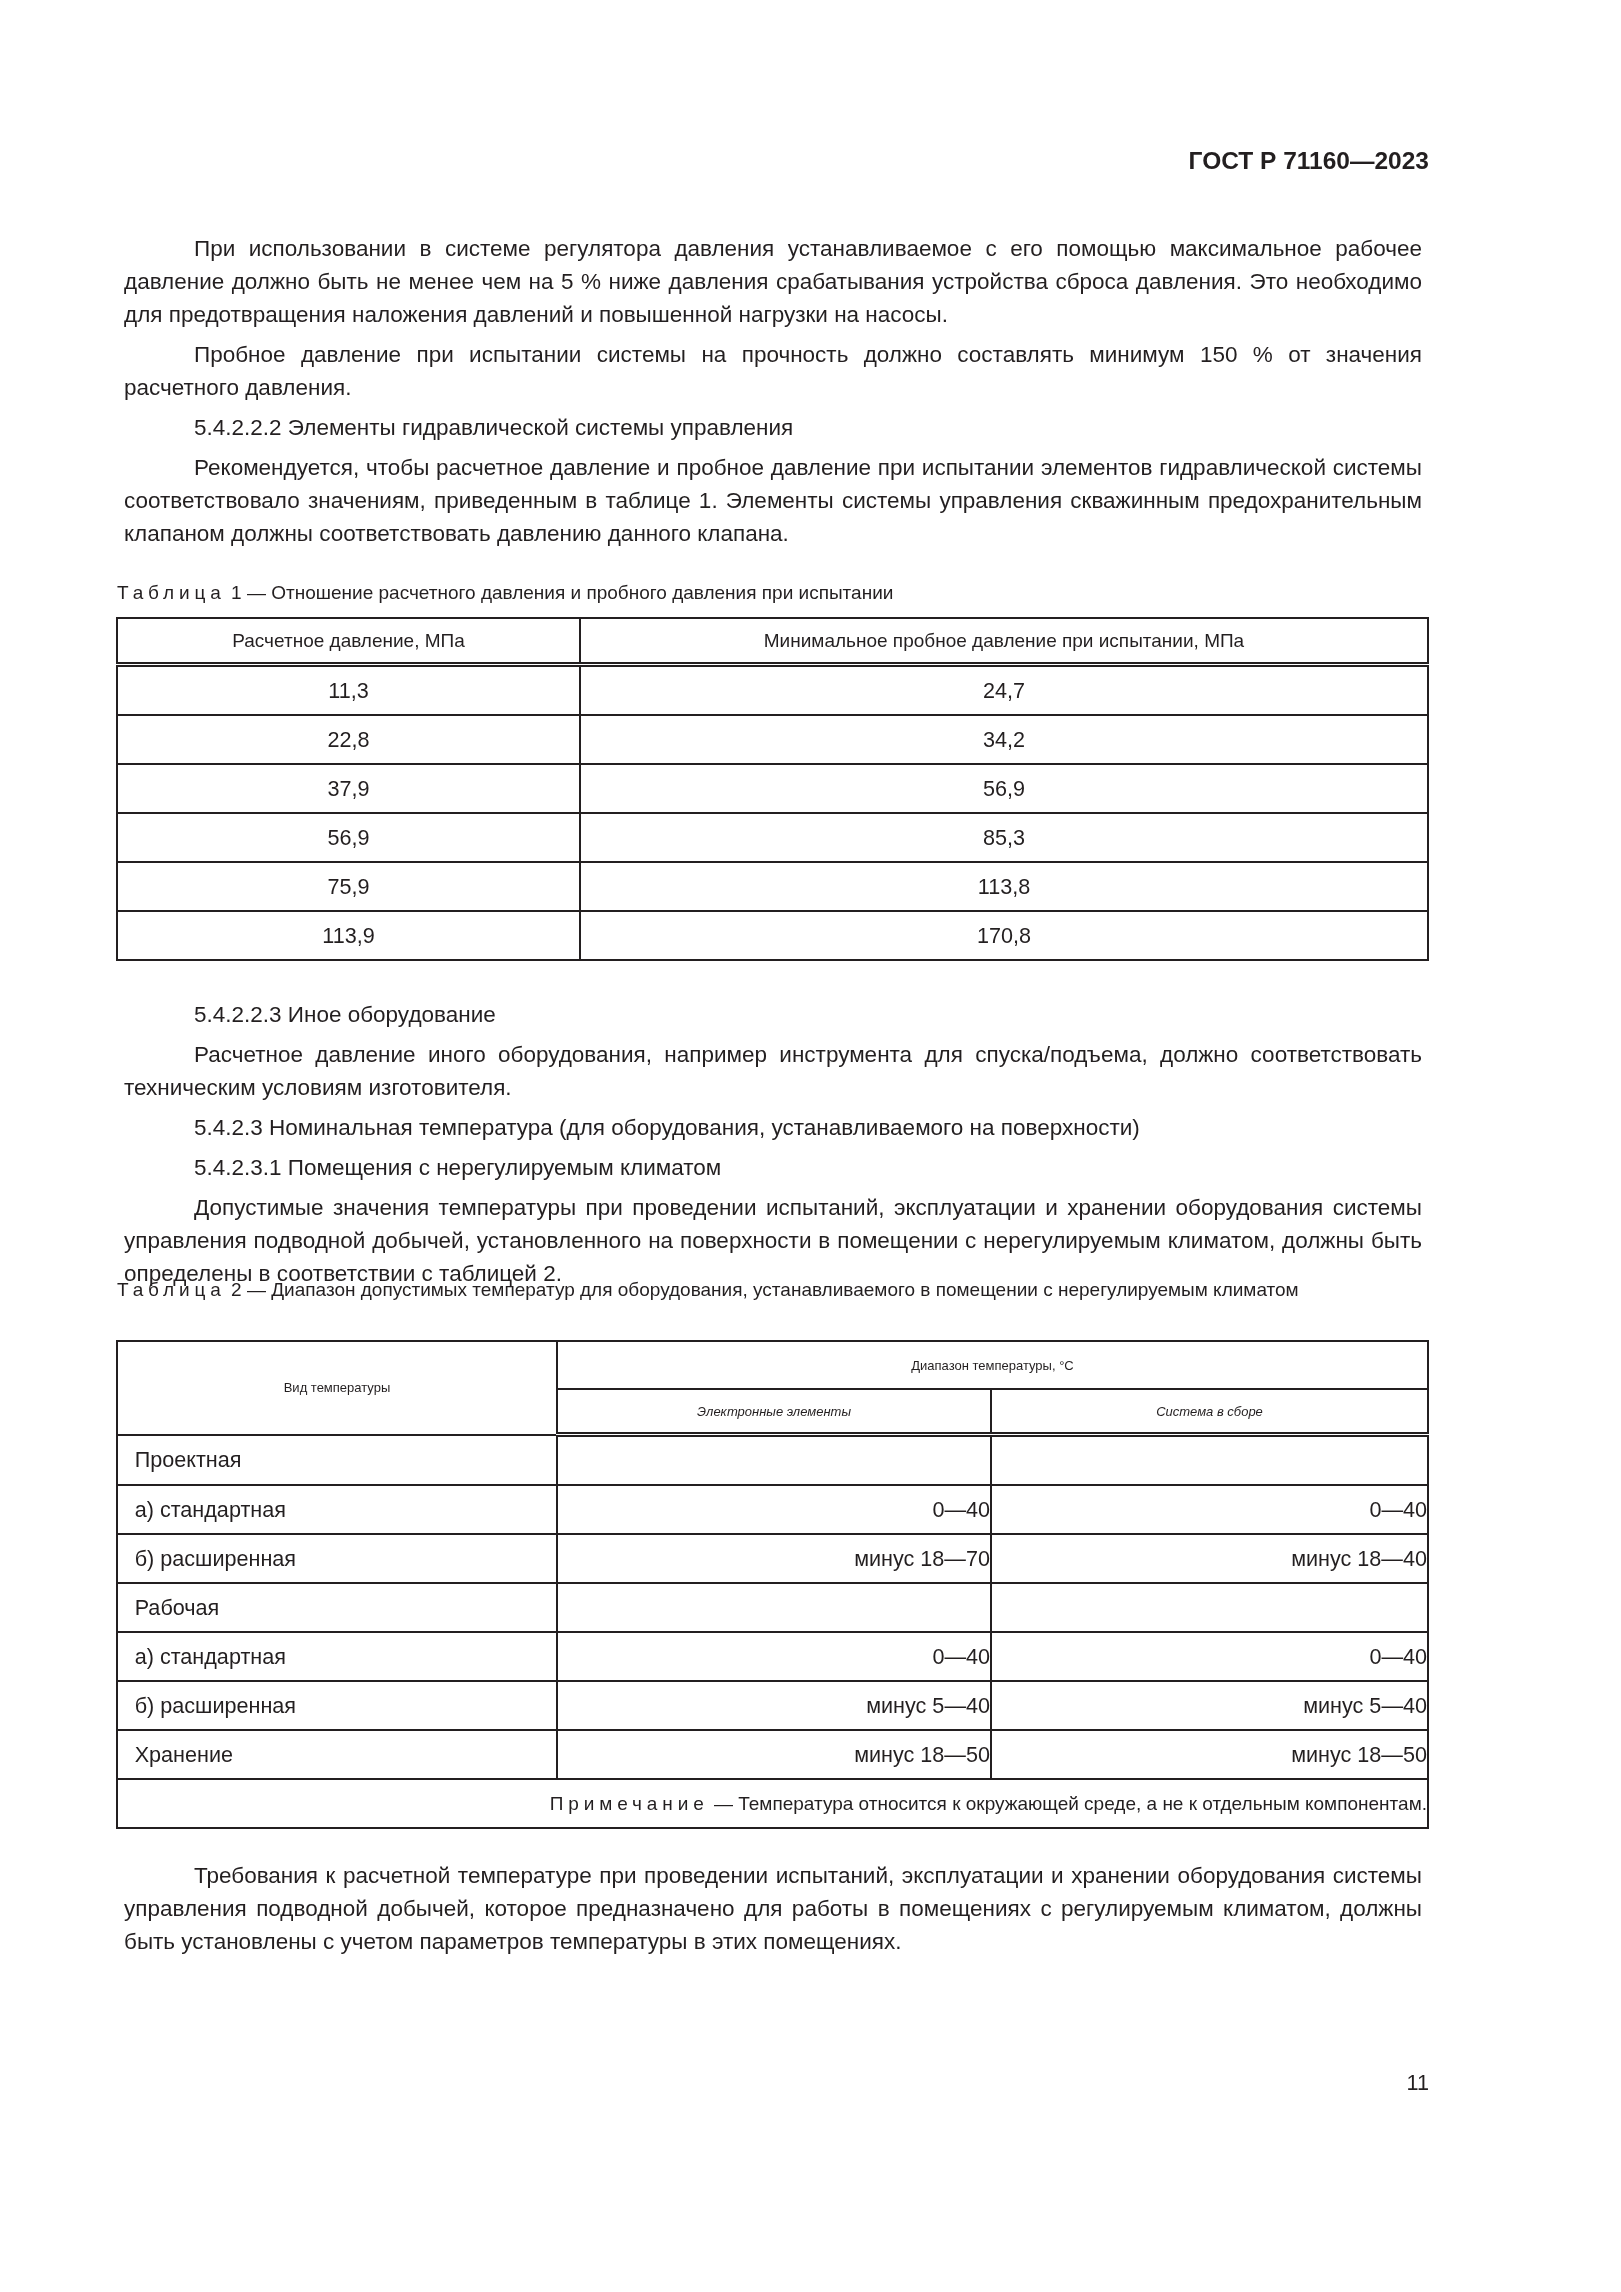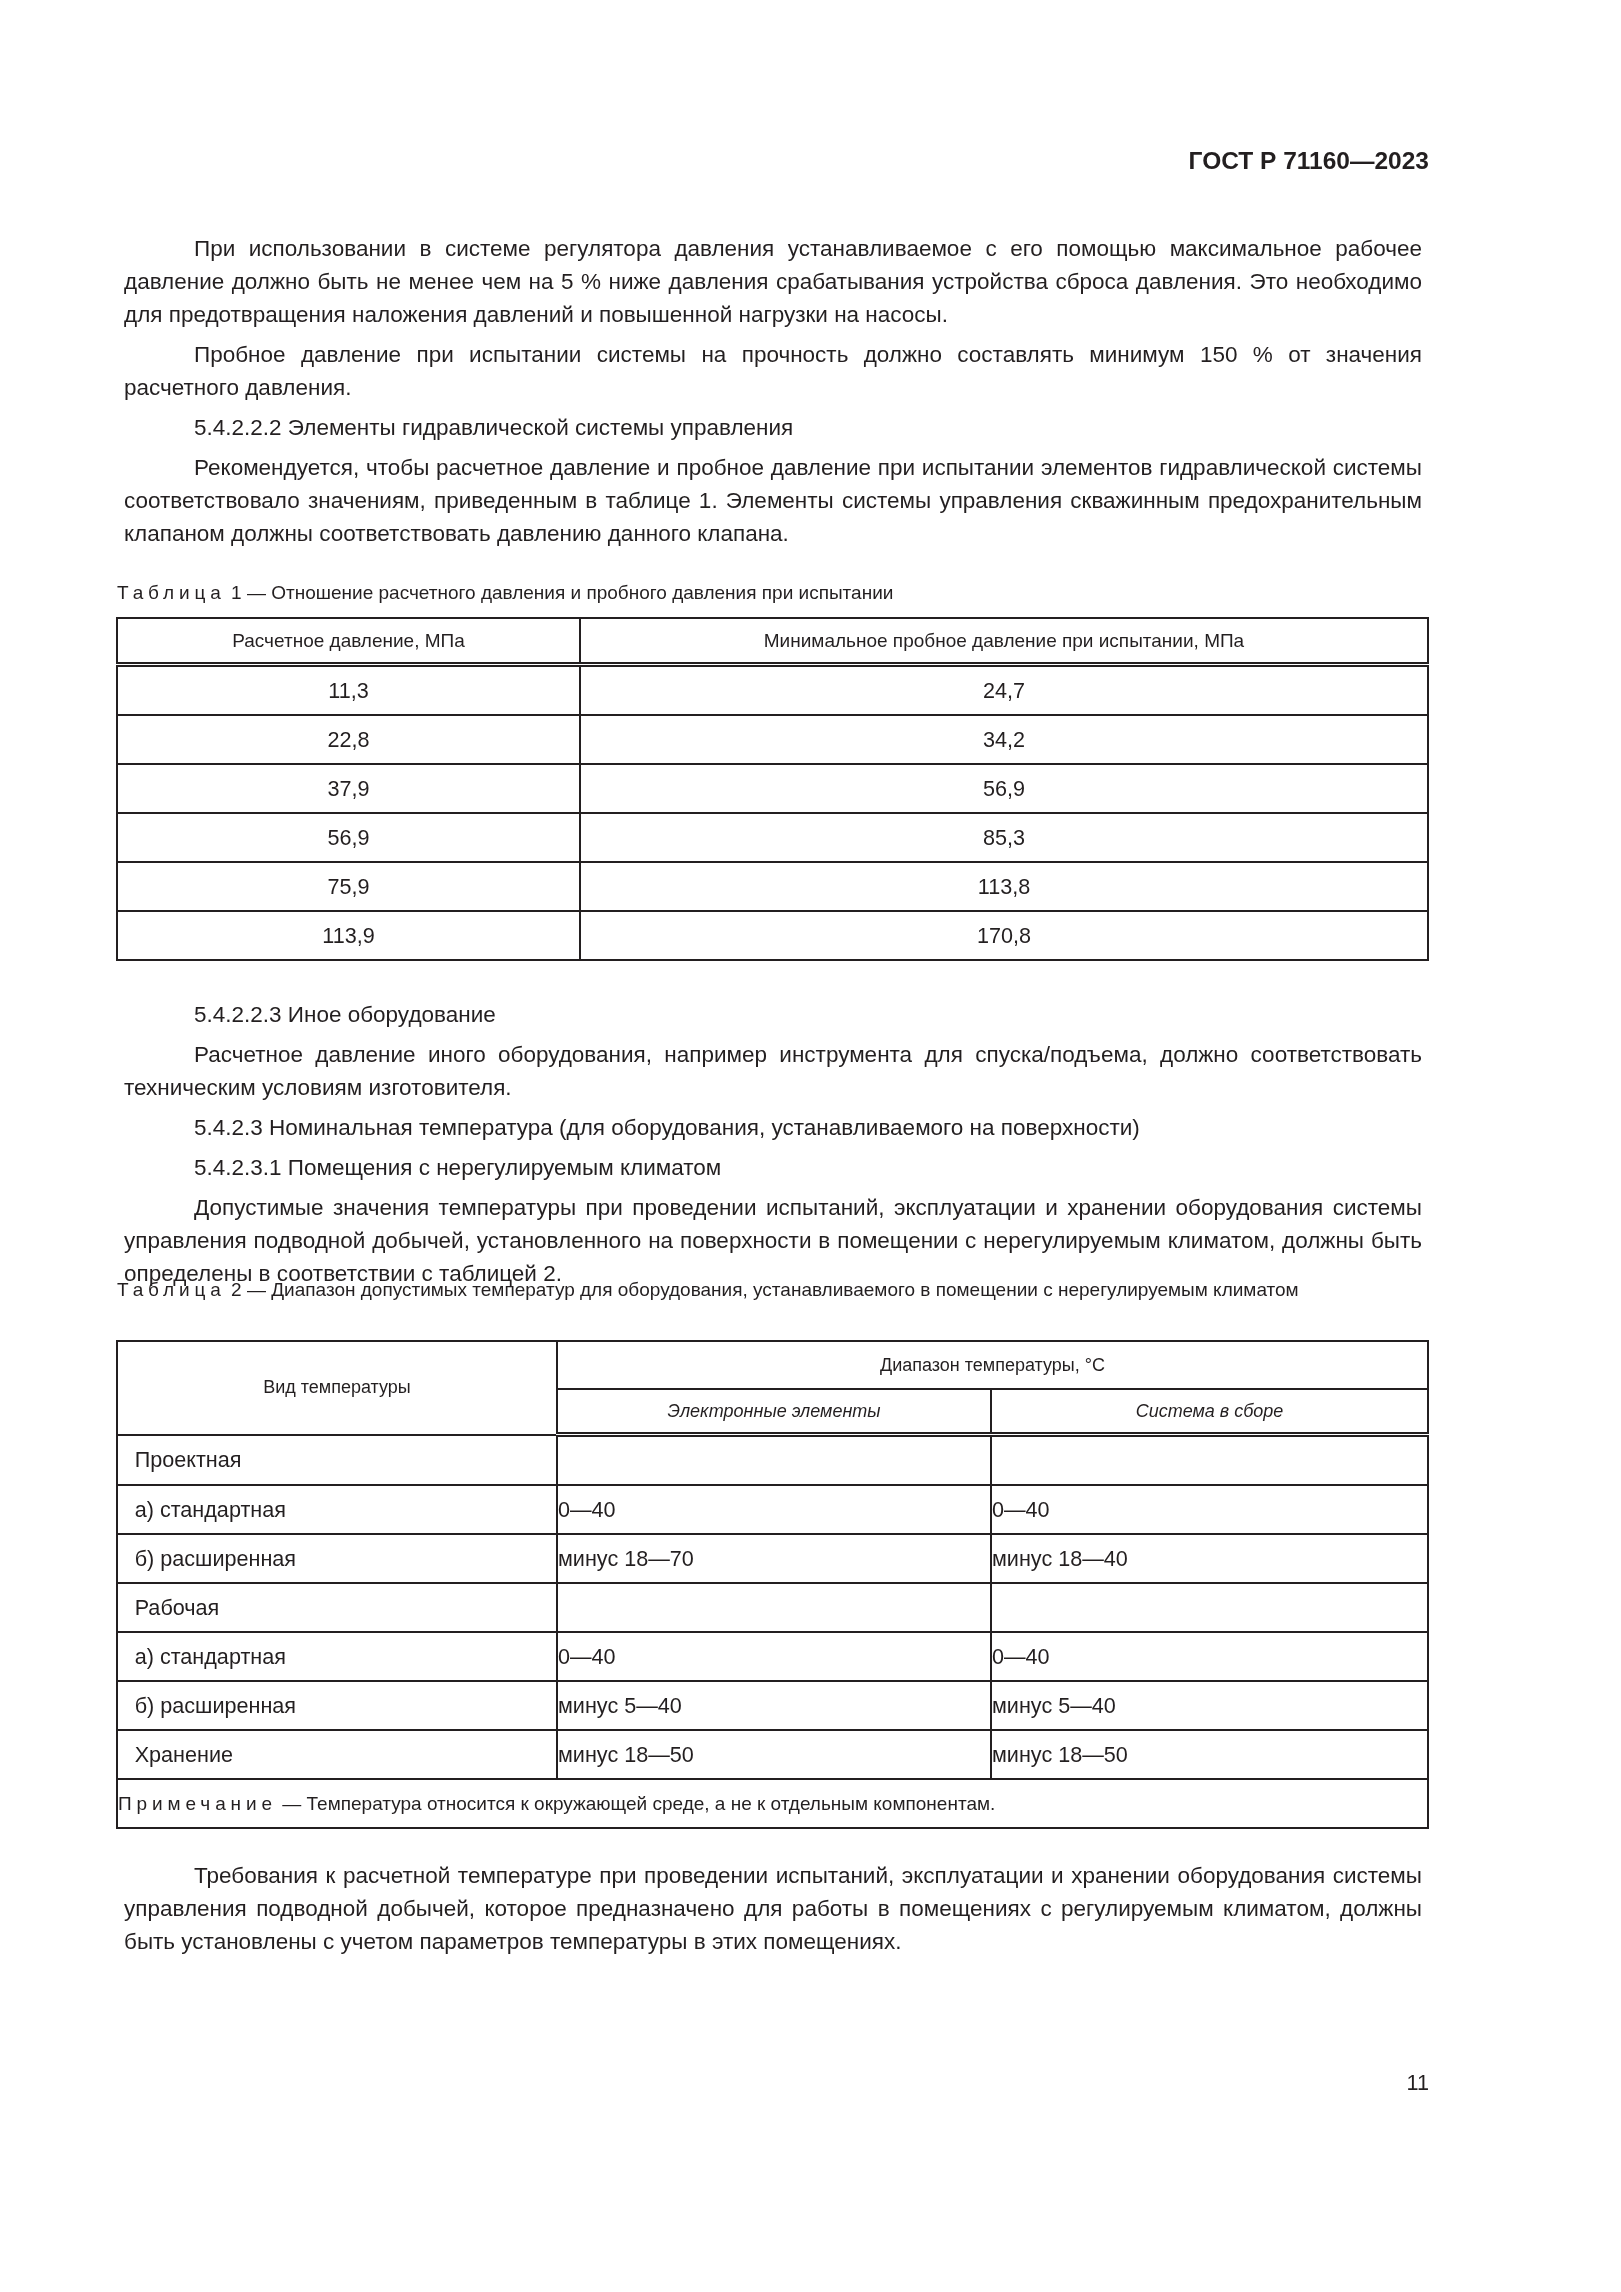--- a/index.html
+++ b/index.html
@@ -10,24 +10,24 @@
   .body-text { left: 117px; width: 1312px; font-size: 22.5px; line-height: 33px; text-align: justify; }
   .body-text p { margin: 7px; text-indent: 70px; }
   .cap { left: 117px; width: 1312px; font-size: 19px; line-height: 24.5px; }
   .sp { letter-spacing: 4.9px; }
   table { position: absolute; border-collapse: collapse; font-size: 19.6px; color: #231f20; }
   td, th { border: 2px solid #231f20; font-weight: normal; padding: 0; }
   .t1 { left: 116px; top: 617px; width: 1313px; }
   .t1 th { height: 43px; font-size: 19px; border-bottom: 5.9px double #231f20; }
   .t1 td { height: 47px; text-align: center; font-size: 21.6px; }
   .t2 { left: 116px; top: 1340px; width: 1313px; }
-  .t2 th { font-size: 18px; }
+  .t2 th { font-size: 13px; }
   .t2 .h1 { height: 46px; }
   .t2 .h2 { height: 42px; border-bottom: 5.9px double #231f20; font-style: italic; }
-  .t2 td { height: 47px; font-size: 21.6px; text-align: left; }
+  .t2 td { height: 47px; font-size: 21.6px; text-align: right; }
   .t2 td.lbl { text-align: left; padding-left: 16.7px; }
   .t2 td.note { font-size: 19px; }
   .pnum { left: 1372px; width: 57px; top: 2070px; text-align: right; font-size: 21.6px; }
 </style>
 </head>
 <body>
 
 <div class="abs hdr">ГОСТ Р 71160—2023</div>
 
 <div class="abs body-text" style="top:225px;">

